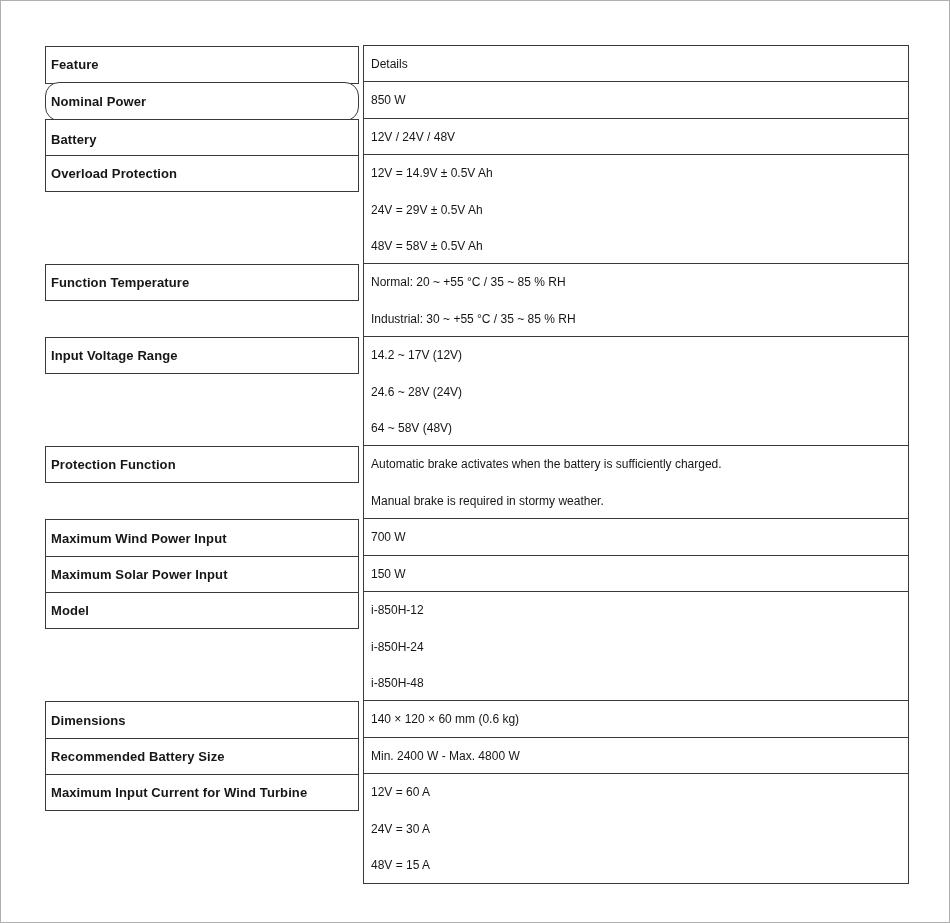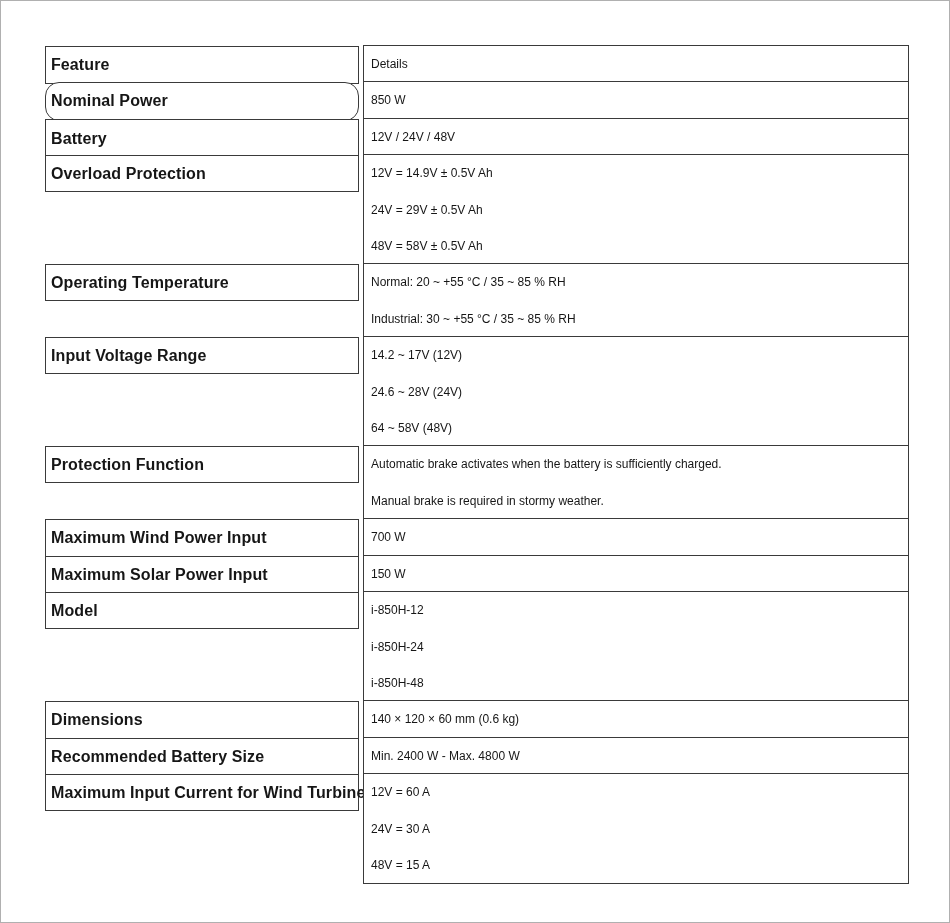--- a/index.html
+++ b/index.html
@@ -16,21 +16,21 @@
     position:absolute; left:44px; top:44px; width:864px; height:839px;
   }
   
   .feature-column { position:absolute; left:0; top:1px; width:314px; height:838px; }
   .feature-box {
     position:absolute; left:0; width:314px; box-sizing:border-box;
     border:1.5px solid var(--line-color); background:#ffffff;
     display:flex; align-items:center; padding-left:5px;
   }
   .feature-box span {
-    font-size:16px; font-weight:700; white-space:nowrap; letter-spacing:0.1px;
+    font-size:13px; font-weight:700; white-space:nowrap; letter-spacing:0.1px;
   }
   
   .details-column {
     position:absolute; left:318px; top:0; width:546px; height:839px;
     box-sizing:border-box; border:1.5px solid var(--line-color); background:#ffffff;
   }
   .details-row { box-sizing:border-box; border-bottom:1.5px solid var(--line-color); }
   .details-row.last { border-bottom:none; }
   .detail-line {
     height:36.4px; display:flex; align-items:center; padding-left:7px;
@@ -49,21 +49,21 @@
         <div class="feature-box" style="top: 36px; height: 38.5px; border-radius: 14px;">
           <span>Nominal Power</span>
         </div>
         <div class="feature-box" style="top: 73px; height: 40px;">
           <span>Battery</span>
         </div>
         <div class="feature-box" style="top: 109px; height: 37px;">
           <span>Overload Protection</span>
         </div>
         <div class="feature-box" style="top: 218px; height: 37px;">
-          <span>Operating Temperature</span>
+          <span>Function Temperature</span>
         </div>
         <div class="feature-box" style="top: 291px; height: 37px;">
           <span>Input Voltage Range</span>
         </div>
         <div class="feature-box" style="top: 400px; height: 37px;">
           <span>Protection Function</span>
         </div>
         <div class="feature-box" style="top: 473px; height: 38.5px;">
           <span>Maximum Wind Power Input</span>
         </div>

